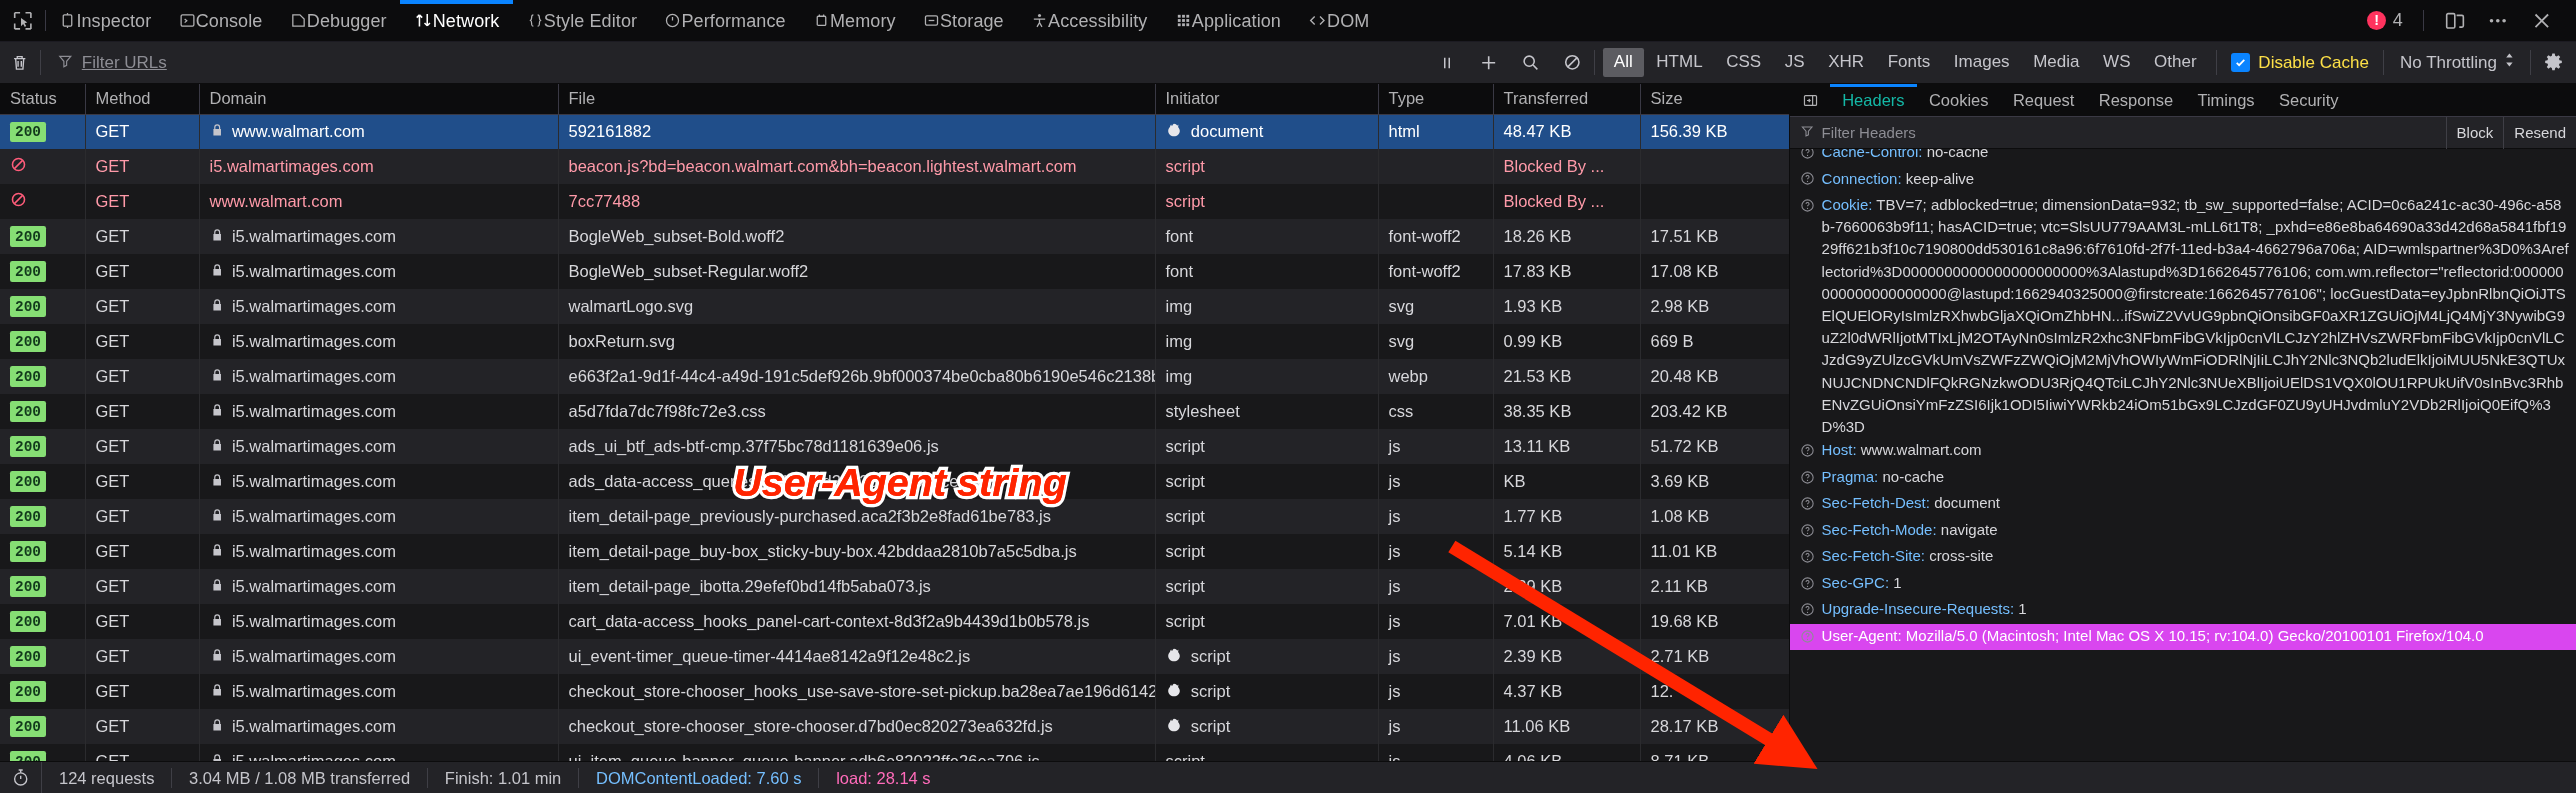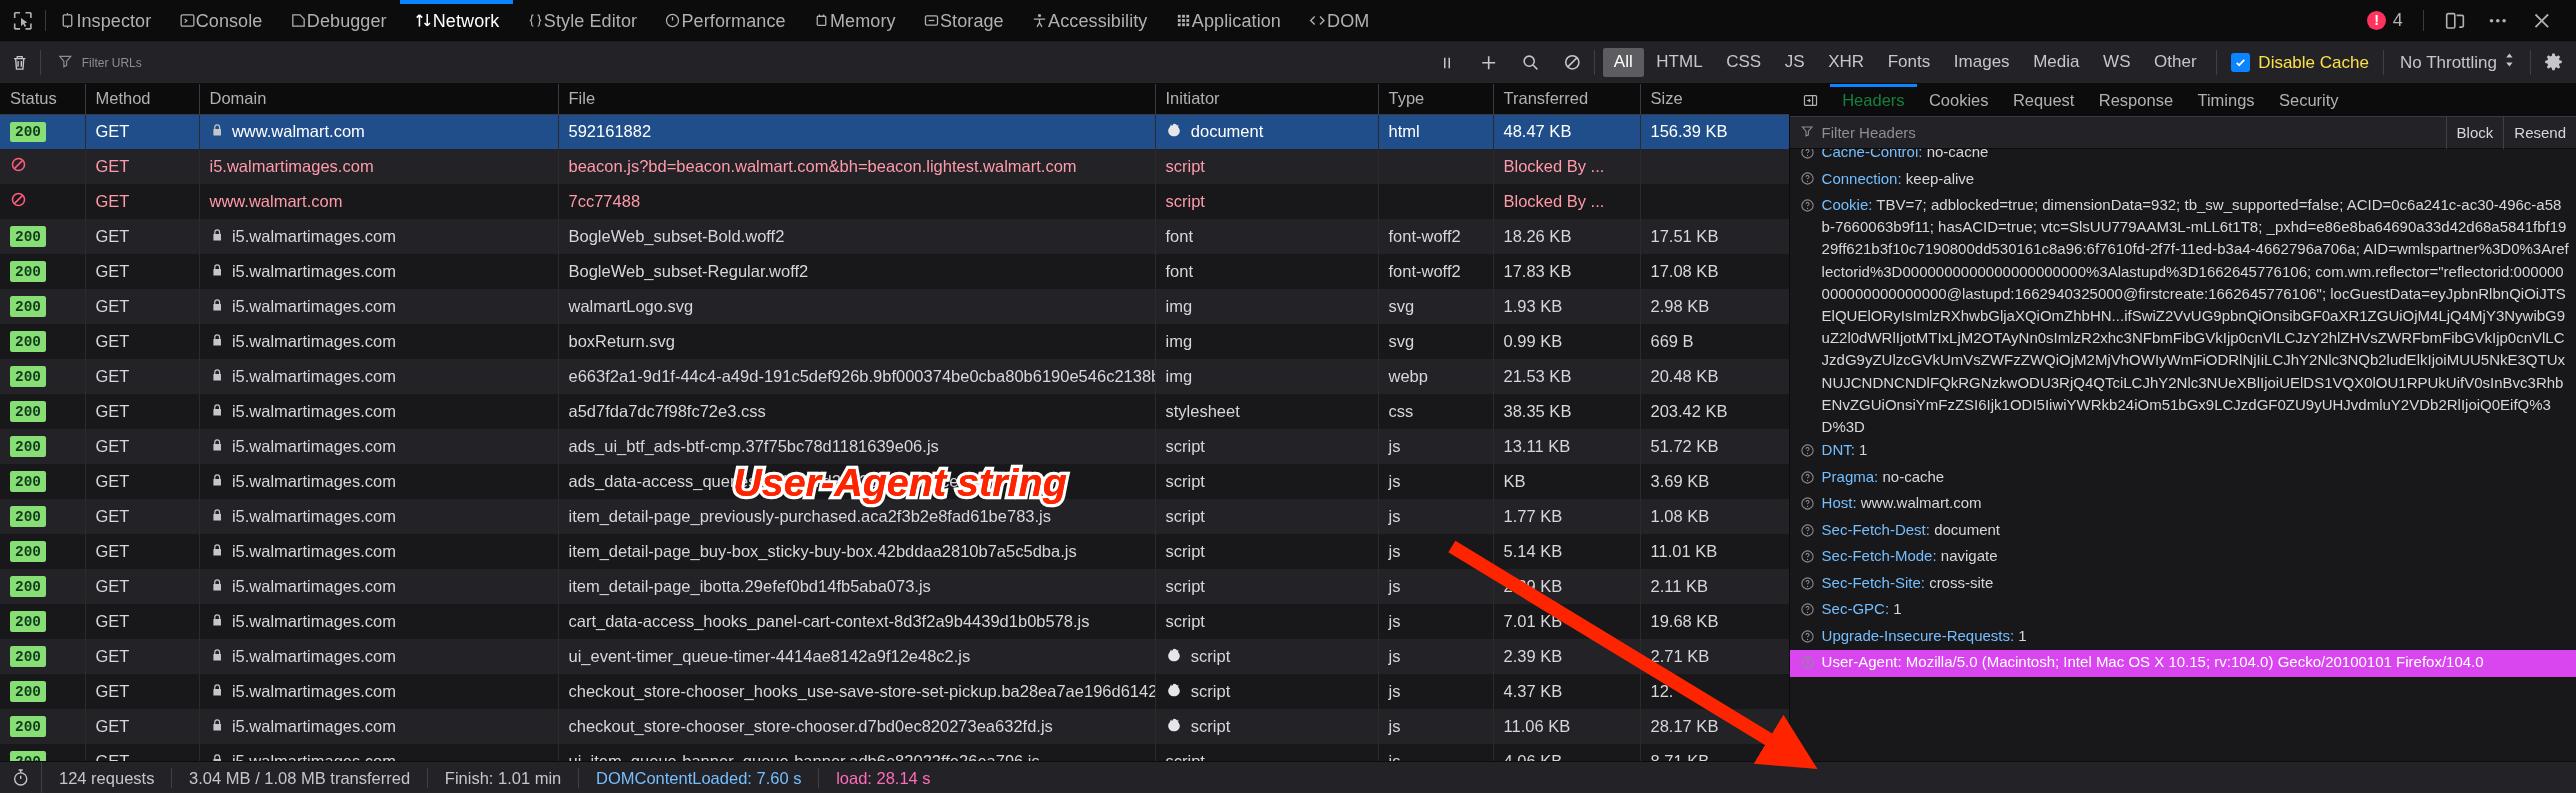--- a/index.html
+++ b/index.html
@@ -66,21 +66,21 @@
     border-bottom: 0.7px solid #0c0c0d;
     position: relative;
   }
   .tb-icon { width: 40px; display: flex; align-items: center; justify-content: center; cursor: pointer; }
   .vsep { width: 0.7px; height: 24.4px; background: #3f3f46; }
   .filter-urls {
     display: flex; align-items: center; gap: 8.6px;
     padding-left: 16px; flex: 1; height: 100%;
     cursor: text;
   }
-  .filter-urls .ph { color: #8d8d94; font-size: 12px; }
+  .filter-urls .ph { color: #8d8d94; font-size: 17px; text-decoration: underline; }
   .tb-right { display: flex; align-items: center; height: 100%; }
   .tb-btn { width: 42px; height: 100%; display: flex; align-items: center; justify-content: center; cursor: pointer; }
   .type-filters { display: flex; align-items: center; gap: 2px; padding: 0 8.6px; }
   .tfilter {
     color: #c5c5cb; font-size: 17px; padding: 4.3px 10.8px; border-radius: 2.2px; cursor: pointer;
     line-height: 1.2;
   }
   .tfilter.sel { background: #5c5c61; color: #ffffff; }
   .cache-box { display: flex; align-items: center; gap: 8.6px; padding: 0 14.4px; cursor: pointer; }
   .cbox {
@@ -129,21 +129,21 @@
   
   .det-tabbar {
     height: 33px; min-height: 33px; background: #0c0c0d;
     display: flex; align-items: stretch; border-bottom: 0.7px solid #3a3944;
   }
   .det-toggle { width: 40px; display: flex; align-items: center; justify-content: center; cursor: pointer; }
   .dettab {
     display: flex; align-items: center; padding: 0 12.2px; font-size: 16.5px;
     color: #b1b1b3; cursor: pointer; position: relative; white-space: nowrap;
   }
-  .dettab.active { color: #15803d; text-align: center; }
+  .dettab.active { color: #14b8a6; text-align: center; }
   .dettab.active::before {
     content: ""; position: absolute; left: 0; right: 0; top: 0; height: 2.9px; background: #0a84ff;
   }
   .det-filterbar {
     height: 32px; min-height: 32px; background: #232327;
     display: flex; align-items: center; border-bottom: 0.7px solid #0c0c0d;
   }
   .det-filterbar .fl { display: flex; align-items: center; gap: 7.2px; padding-left: 10px; flex: 1; cursor: text; }
   .det-filterbar .ph { color: #8d8d94; font-size: 15px; }
   .dbtn { font-size: 15px; color: #d7d7db; padding: 0 10px; cursor: pointer; border-left: 0.7px solid #3f3f46; line-height: 32px; }
@@ -915,37 +915,29 @@
                 <circle cx="12" cy="16.6" r="1" fill="#8d8d94" stroke="none"></circle>
               </svg></span>
             <span class="htext"><span class="hname">Cookie:</span> <span class="hval">TBV=7; adblocked=true; dimensionData=932; tb_sw_supported=false; ACID=0c6a241c-ac30-496c-a58b-7660063b9f11; hasACID=true; vtc=SlsUU779AAM3L-mLL6t1T8; _pxhd=e86e8ba64690a33d42d68a5841fbf1929ff621b3f10c7190800dd530161c8a96:6f7610fd-2f7f-11ed-b3a4-4662796a706a; AID=wmlspartner%3D0%3Areflectorid%3D0000000000000000000000%3Alastupd%3D1662645776106; com.wm.reflector="reflectorid:000000000000000000000@lastupd:1662940325000@firstcreate:1662645776106"; locGuestData=eyJpbnRlbnQiOiJTSElQUElORyIsImlzRXhwbGljaXQiOmZhbHN...ifSwiZ2VvUG9pbnQiOnsibGF0aXR1ZGUiOjM4LjQ4MjY3NywibG9uZ2l0dWRlIjotMTIxLjM2OTAyNn0sImlzR2xhc3NFbmFibGVkIjp0cnVlLCJzY2hlZHVsZWRFbmFibGVkIjp0cnVlLCJzdG9yZUlzcGVkUmVsZWFzZWQiOjM2MjVhOWIyWmFiODRlNjIiLCJhY2Nlc3NQb2ludElkIjoiMUU5NkE3QTUxNUJCNDNCNDlFQkRGNzkwODU3RjQ4QTciLCJhY2Nlc3NUeXBlIjoiUElDS1VQX0lOU1RPUkUifV0sInBvc3RhbENvZGUiOnsiYmFzZSI6Ijk1ODI5IiwiYWRkb24iOm51bGx9LCJzdGF0ZU9yUHJvdmluY2VDb2RlIjoiQ0EifQ%3D%3D</span></span>
           </div>
           <div class="hrow">
             <span class="qm"><svg width="15" height="15" viewBox="0 0 24 24" fill="none" stroke="#8d8d94" stroke-width="1.7">
                 <circle cx="12" cy="12" r="9"></circle>
                 <path d="M9.6 9.4a2.4 2.4 0 114.4 1.4c-.7.8-2 1.1-2 2.4"></path>
                 <circle cx="12" cy="16.6" r="1" fill="#8d8d94" stroke="none"></circle>
               </svg></span>
-            <span class="htext"><span class="hname">DNT:</span> <span class="hval">1</span></span>
+            <span class="htext"><span class="hname">Host:</span> <span class="hval">www.walmart.com</span></span>
           </div>
           <div class="hrow">
             <span class="qm"><svg width="15" height="15" viewBox="0 0 24 24" fill="none" stroke="#8d8d94" stroke-width="1.7">
                 <circle cx="12" cy="12" r="9"></circle>
                 <path d="M9.6 9.4a2.4 2.4 0 114.4 1.4c-.7.8-2 1.1-2 2.4"></path>
                 <circle cx="12" cy="16.6" r="1" fill="#8d8d94" stroke="none"></circle>
               </svg></span>
             <span class="htext"><span class="hname">Pragma:</span> <span class="hval">no-cache</span></span>
-          </div>
-          <div class="hrow">
-            <span class="qm"><svg width="15" height="15" viewBox="0 0 24 24" fill="none" stroke="#8d8d94" stroke-width="1.7">
-                <circle cx="12" cy="12" r="9"></circle>
-                <path d="M9.6 9.4a2.4 2.4 0 114.4 1.4c-.7.8-2 1.1-2 2.4"></path>
-                <circle cx="12" cy="16.6" r="1" fill="#8d8d94" stroke="none"></circle>
-              </svg></span>
-            <span class="htext"><span class="hname">Host:</span> <span class="hval">www.walmart.com</span></span>
           </div>
           <div class="hrow">
             <span class="qm"><svg width="15" height="15" viewBox="0 0 24 24" fill="none" stroke="#8d8d94" stroke-width="1.7">
                 <circle cx="12" cy="12" r="9"></circle>
                 <path d="M9.6 9.4a2.4 2.4 0 114.4 1.4c-.7.8-2 1.1-2 2.4"></path>
                 <circle cx="12" cy="16.6" r="1" fill="#8d8d94" stroke="none"></circle>
               </svg></span>
             <span class="htext"><span class="hname">Sec-Fetch-Dest:</span> <span class="hval">document</span></span>
           </div>
           <div class="hrow">

